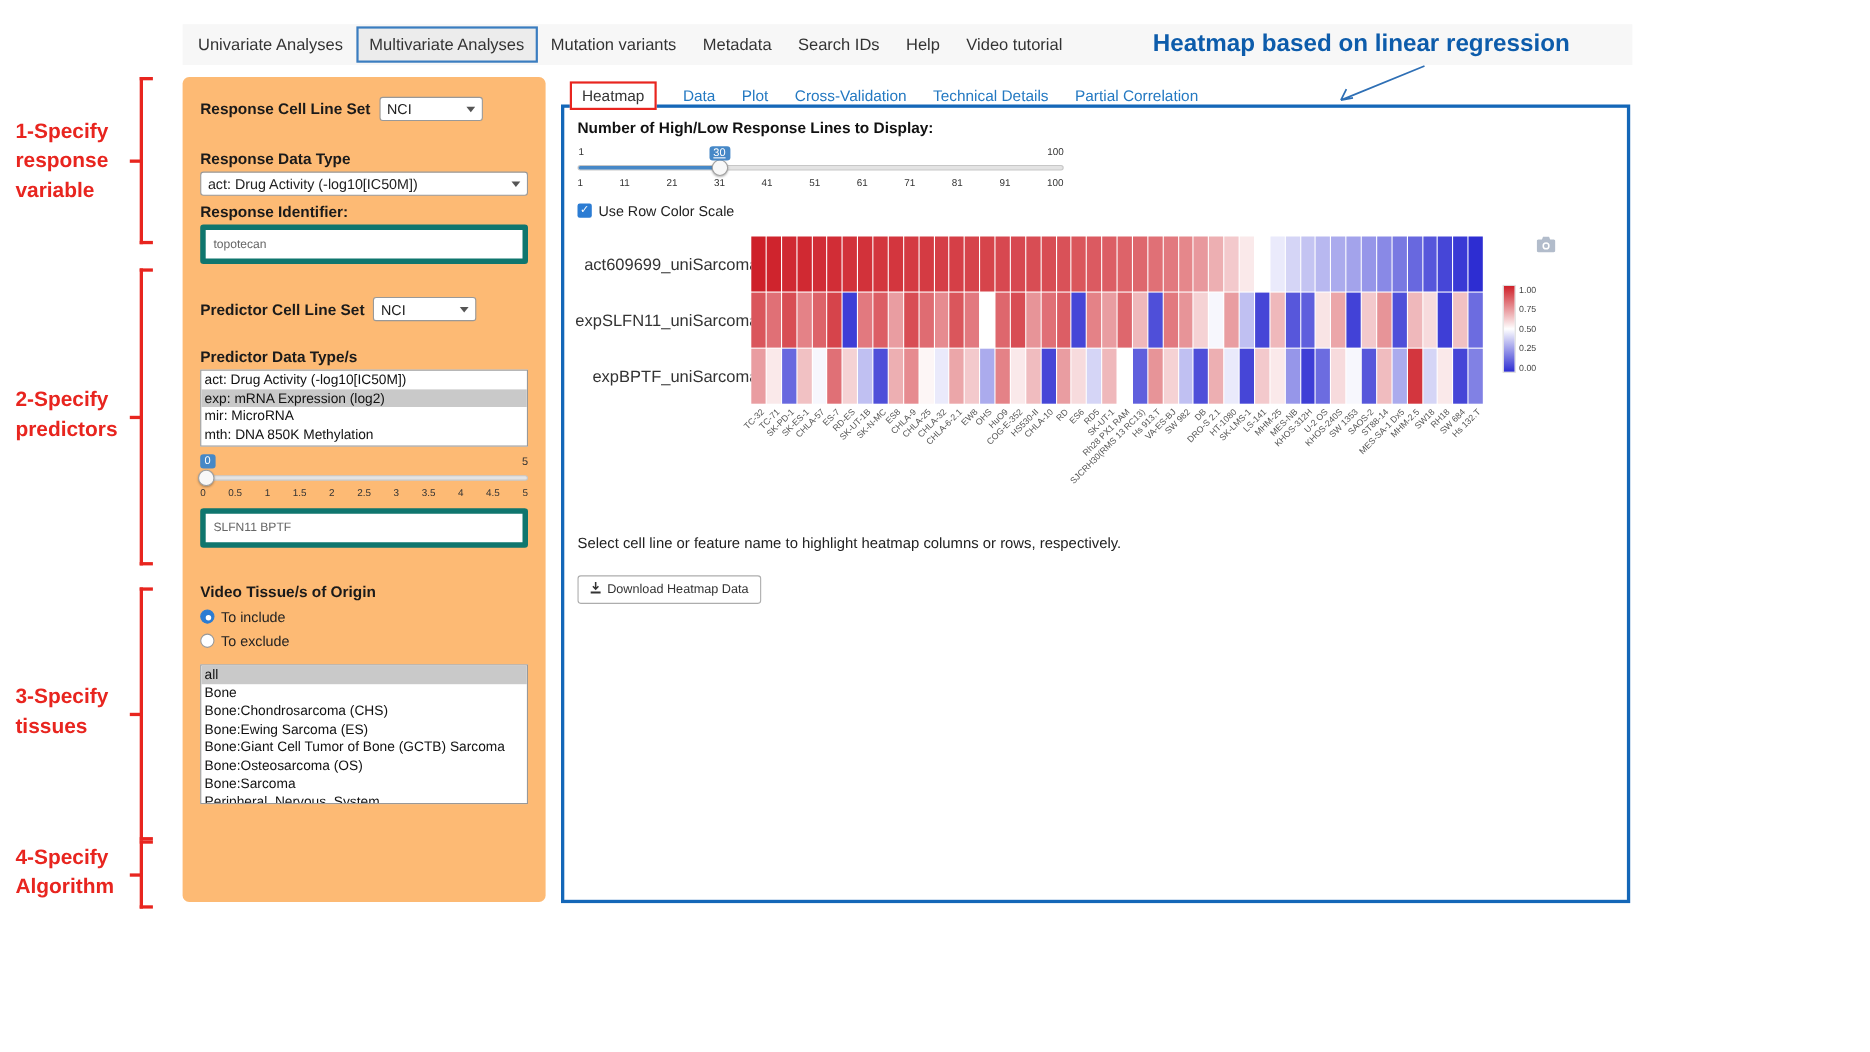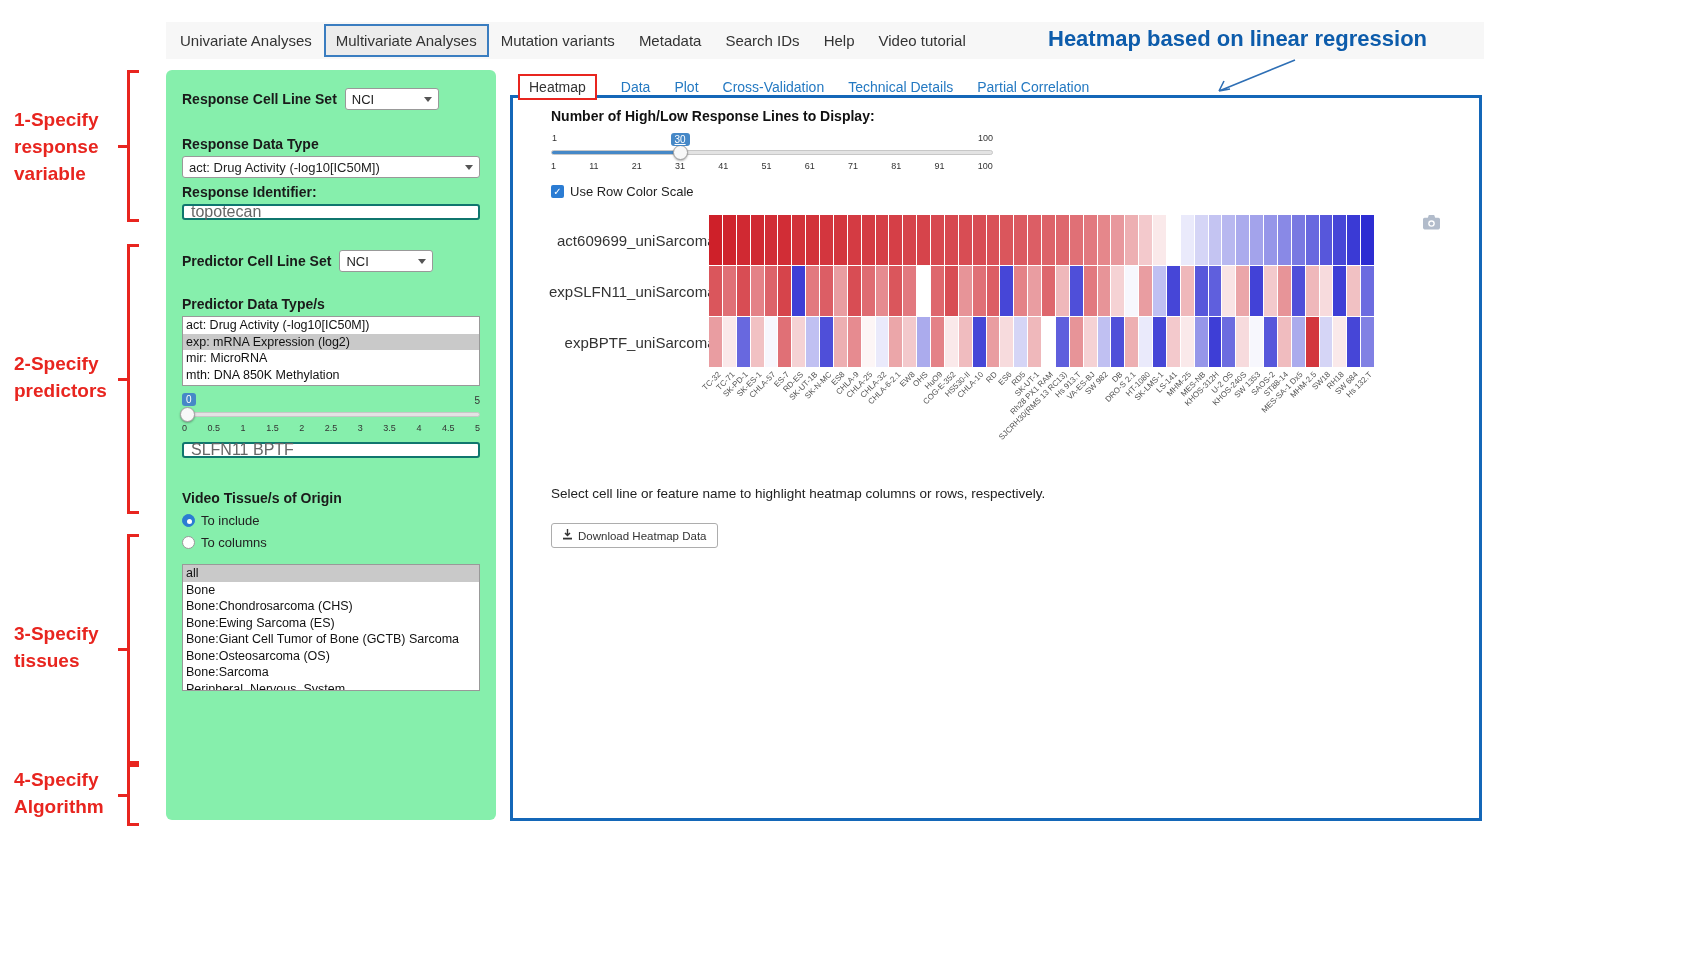--- a/index.html
+++ b/index.html
@@ -28,32 +28,32 @@
   .s3 { left:14px; top:620px; }
   .s4 { left:14px; top:766px; }
 
   
   .headline { position:absolute; left:1048px; top:26px; width:445px;
               font-size:22px; font-weight:700; color:#0d5cab; }
   .arrow-svg { position:absolute; left:1195px; top:56px; }
 
   
   .sidebar { position:absolute; left:166px; top:70px; width:330px; height:750px;
-             background:#86efac; border-radius:6px; padding:14px 16px; overflow:hidden; }
+             background:#fdba74; border-radius:6px; padding:14px 16px; overflow:hidden; }
   .fld-label { font-weight:700; font-size:14px; color:#1a1a1a; }
   .inline-row { display:flex; align-items:center; gap:8px; }
   .select { background:#fff; border:1px solid #999; border-radius:3px; height:22px;
             display:flex; align-items:center; justify-content:space-between;
             padding:0 6px; font-size:13px; color:#222; cursor:pointer; }
   .select .caret { width:0; height:0; border-left:4px solid transparent;
                    border-right:4px solid transparent; border-top:5px solid #555; margin-left:6px; }
   .select.sm  { width:94px; }
   .select.full{ width:100%; margin-top:4px; }
-  .textbox { background:#fff; border:2px solid #0f766e; border-radius:3px; height:16px;
-             display:flex; align-items:center; padding:0 7px; font-size:16px; color:#666; margin-top:4px; }
+  .textbox { background:#fff; border:5px solid #0f766e; border-radius:3px; height:36px;
+             display:flex; align-items:center; padding:0 7px; font-size:11px; color:#666; margin-top:4px; }
   .listbox { background:#fff; border:1px solid #999; overflow:hidden; margin-top:4px; cursor:pointer; }
   .lb-option { font-size:12.5px; line-height:16.5px; padding-left:3px; white-space:nowrap; color:#111; }
   .lb-option.selected { background:#c9c9c9; }
   .lb-predictors { height:70px; }
   .lb-tissues    { height:127px; }
 
   
   .radio-row { display:flex; align-items:center; gap:6px; margin-top:7px; font-size:13px; }
   .radio { width:13px; height:13px; border-radius:50%; border:1px solid #999; background:#fff; position:relative; }
   .radio.checked { background:#2b7cd3; border-color:#2b7cd3; }
@@ -74,21 +74,21 @@
   .sl-ticks { position:absolute; left:0; right:0; top:31px; display:flex;
               justify-content:space-between; font-size:9px; color:#333; }
 
   
   .main-panel { position:absolute; left:510px; top:95px; width:972px; height:726px;
                 border:3px solid #1467b8; background:#fff; }
   .panel-tabs { position:absolute; left:518px; top:74px; display:flex; align-items:center; gap:24px; z-index:5; }
   .ptab { font-size:14px; color:#2479c2; cursor:pointer; white-space:nowrap; }
   .ptab.active { color:#333; background:#fff; border:2px solid #e8251f; padding:3px 9px; }
 
-  .panel-inner { position:relative; width:100%; height:100%; padding:8px 10px;margin-left:26px; }
+  .panel-inner { position:relative; width:100%; height:100%; padding:8px 10px; }
   .slider-title { font-weight:700; font-size:14px; color:#111; margin:2px 0 0 2px; }
   .resp-slider { width:442px; margin-left:2px; }
 
   .chk-row { display:flex; align-items:center; gap:6px; margin:8px 0 0 2px; font-size:13px; }
   .checkbox { width:13px; height:13px; border-radius:2px; background:#2b7cd3;
               color:#fff; font-size:10px; line-height:13px; text-align:center; cursor:pointer; }
 
   
   .hm-wrap { position:relative; display:flex; margin-top:16px; }
   .hm-left { display:grid; grid-auto-rows:50px; gap:1px; width:160px; }
@@ -207,21 +207,21 @@
     <span>SLFN11 BPTF</span>
   </div>
 
   <div class="fld-label" style="margin-top:32px;">Video Tissue/s of Origin</div>
   <div class="radio-row">
     <span class="radio checked"></span>
     <span>To include</span>
   </div>
   <div class="radio-row">
     <span class="radio"></span>
-    <span>To columns</span>
+    <span>To exclude</span>
   </div>
 
   <div class="listbox lb-tissues" style="margin-top:14px;">
       <div class="lb-option selected">all</div>
       <div class="lb-option">Bone</div>
       <div class="lb-option">Bone:Chondrosarcoma (CHS)</div>
       <div class="lb-option">Bone:Ewing Sarcoma (ES)</div>
       <div class="lb-option">Bone:Giant Cell Tumor of Bone (GCTB) Sarcoma</div>
       <div class="lb-option">Bone:Osteosarcoma (OS)</div>
       <div class="lb-option">Bone:Sarcoma</div>
@@ -565,20 +565,30 @@
               <span>RH18</span>
             </div>
             <div class="hm-collabel" style="left: 96.875%;">
               <span>SW 684</span>
             </div>
             <div class="hm-collabel" style="left: 98.9583%;">
               <span>Hs 132.T</span>
             </div>
           </div>
       </div>
+      <div class="hm-cbar">
+        <div class="cbar-grad" style="background: linear-gradient(rgb(206, 32, 41), rgb(255, 255, 255) 50%, rgb(45, 45, 210));"></div>
+        <div class="cbar-ticks">
+            <div>1.00</div>
+            <div>0.75</div>
+            <div>0.50</div>
+            <div>0.25</div>
+            <div>0.00</div>
+          </div>
+      </div>
       <div class="camera">
         <svg width="17" height="15" viewBox="0 0 16 14">
           <path d="M5.5 0 4.5 2.5H1.5C.7 2.5 0 3.2 0 4v8c0 .8.7 1.5 1.5 1.5h13c.8 0 1.5-.7 1.5-1.5V4c0-.8-.7-1.5-1.5-1.5h-3L10.5 0h-5z" fill="#a5b1c2"></path>
           <circle cx="8" cy="8" r="3.1" fill="#fff"></circle>
           <circle cx="8" cy="8" r="1.8" fill="#a5b1c2"></circle>
         </svg>
       </div>
     </div>
 
     <div class="hint-text">Select cell line or feature name to highlight heatmap columns or rows, respectively.</div>

